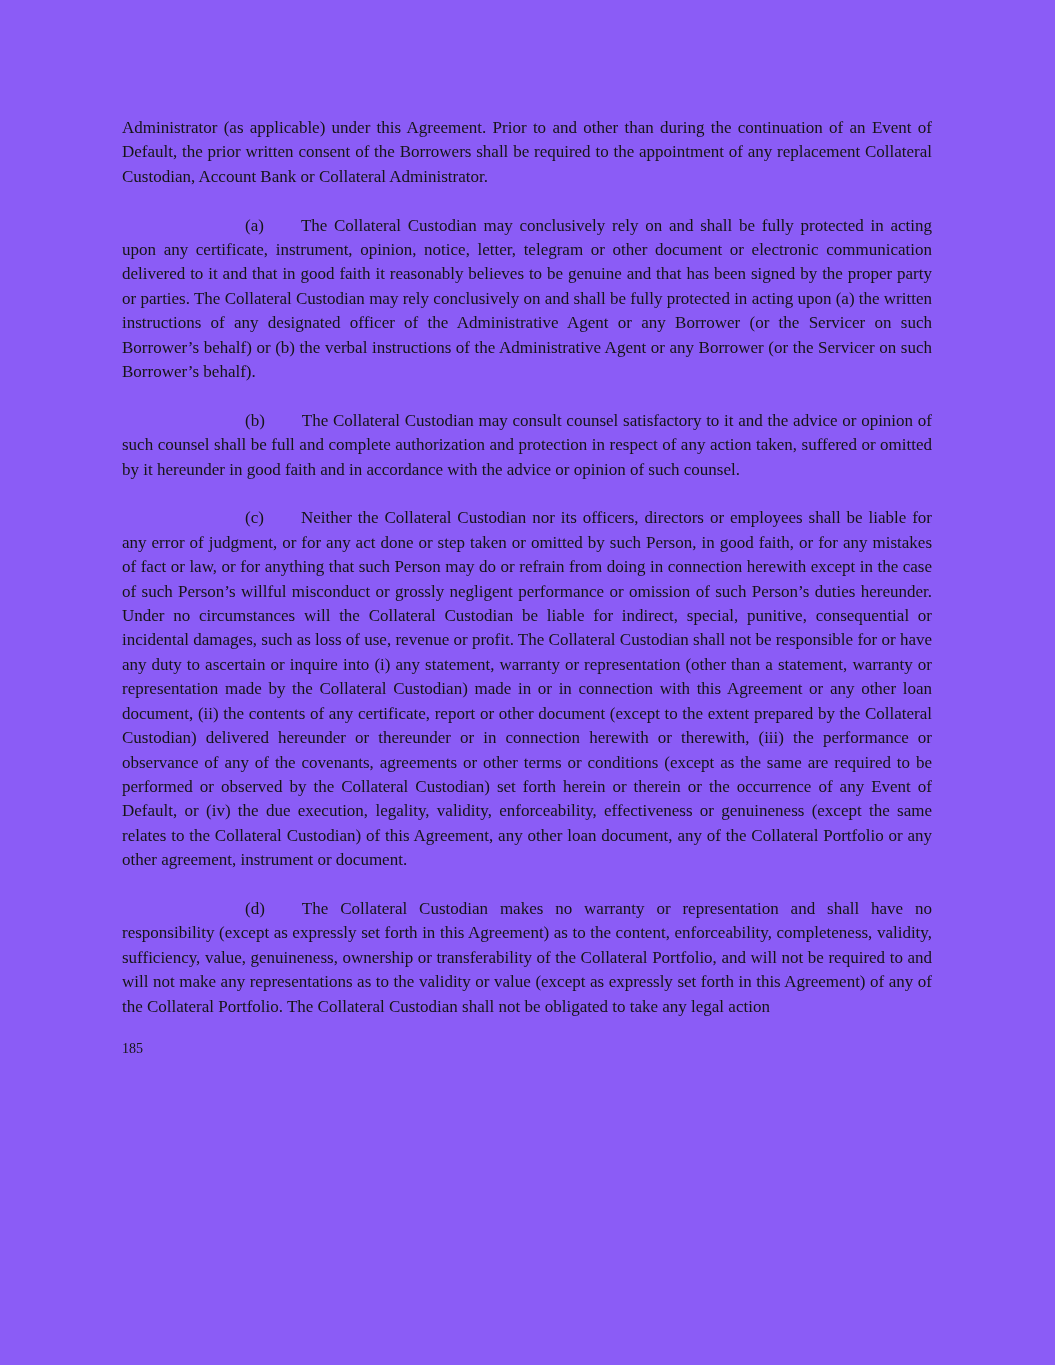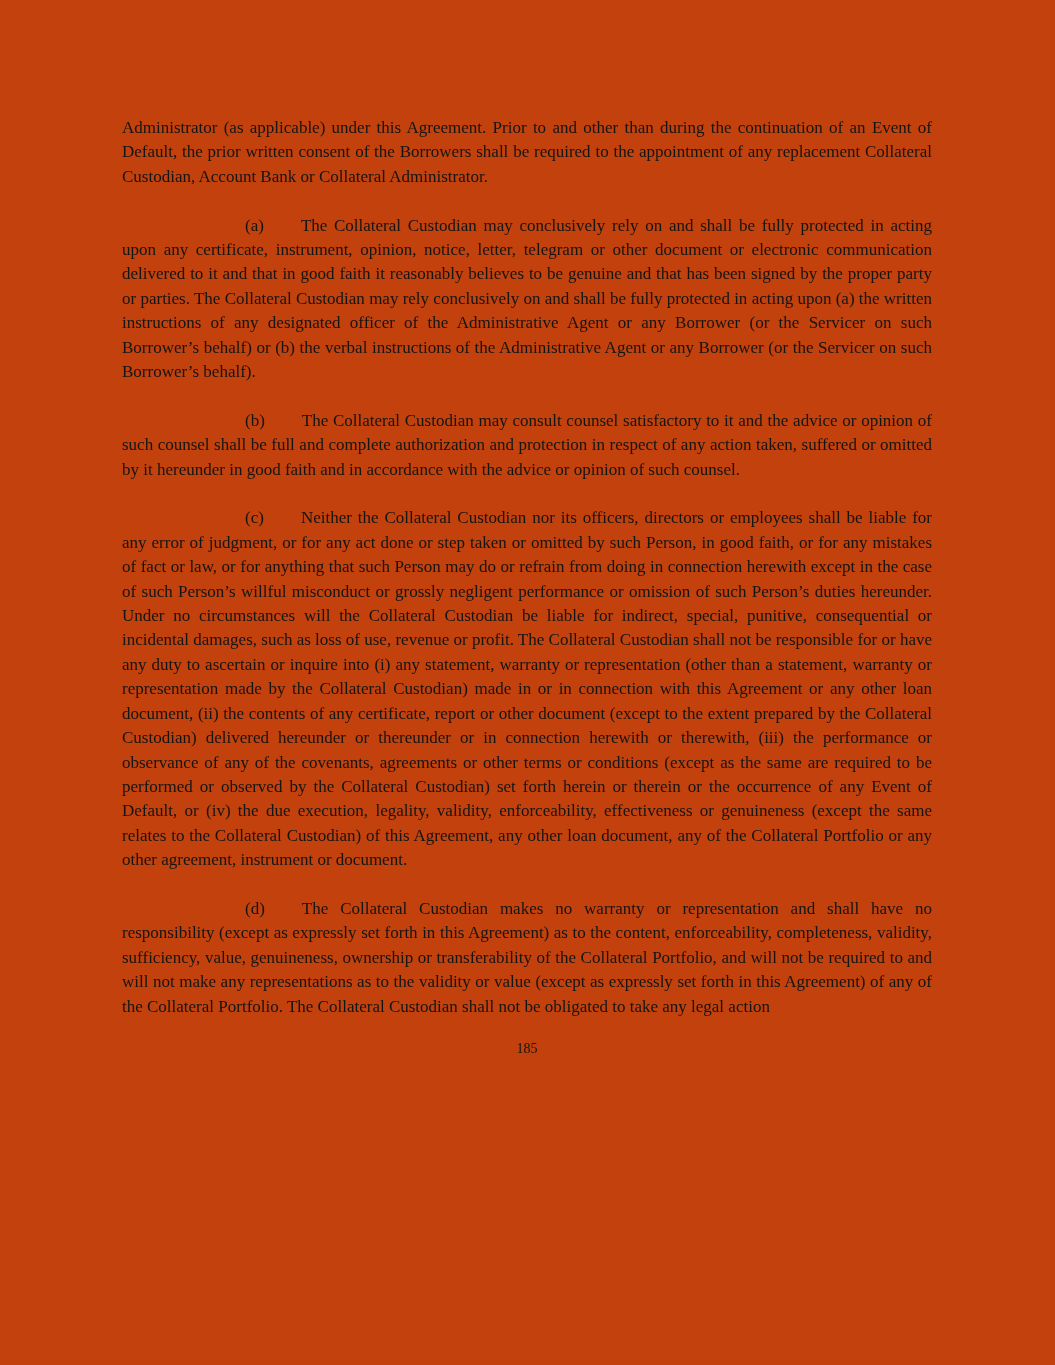--- a/index.html
+++ b/index.html
@@ -4,21 +4,21 @@
 <style>
   html, body {
     margin: 0;
     padding: 0;
     background: #ffffff;
   }
   .page {
     position: relative;
     width: 1055px;
     height: 1365px;
-    background: #c2410c;
+    background: #8b5cf6;
     box-sizing: border-box;
     padding: 116px 123px 0 122px;
     font-family: "Liberation Serif", "DejaVu Serif", serif;
     font-size: 17px;
     line-height: 24.4px;
     color: #151515;
   }
   .para {
     margin: 0;
     text-align: justify;
@@ -45,21 +45,21 @@
   }
   .tab-gap-heading {
     display: inline-block;
     width: 42px;
   }
   .underlined {
     text-decoration: underline;
   }
   .page-number {
     margin-top: 22px;
-    text-align: center;
+    text-align: left;
     font-size: 14px;
     line-height: 16px;
   }
 </style>
 </head>
 <body>
 
 <div class="page">
 
   <p class="para">

